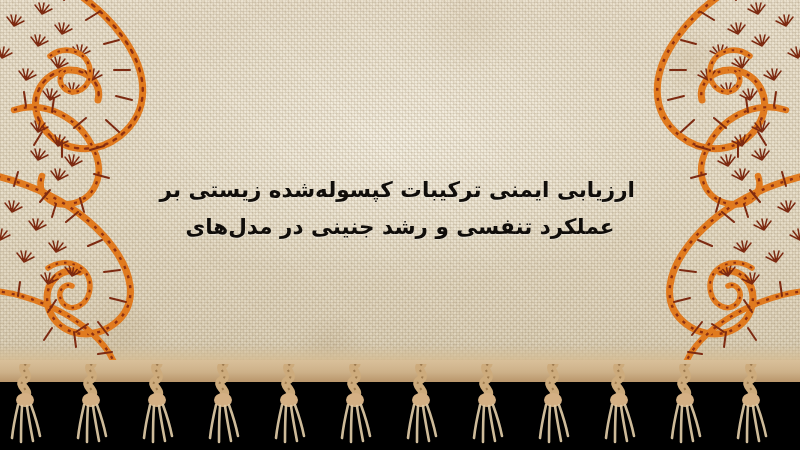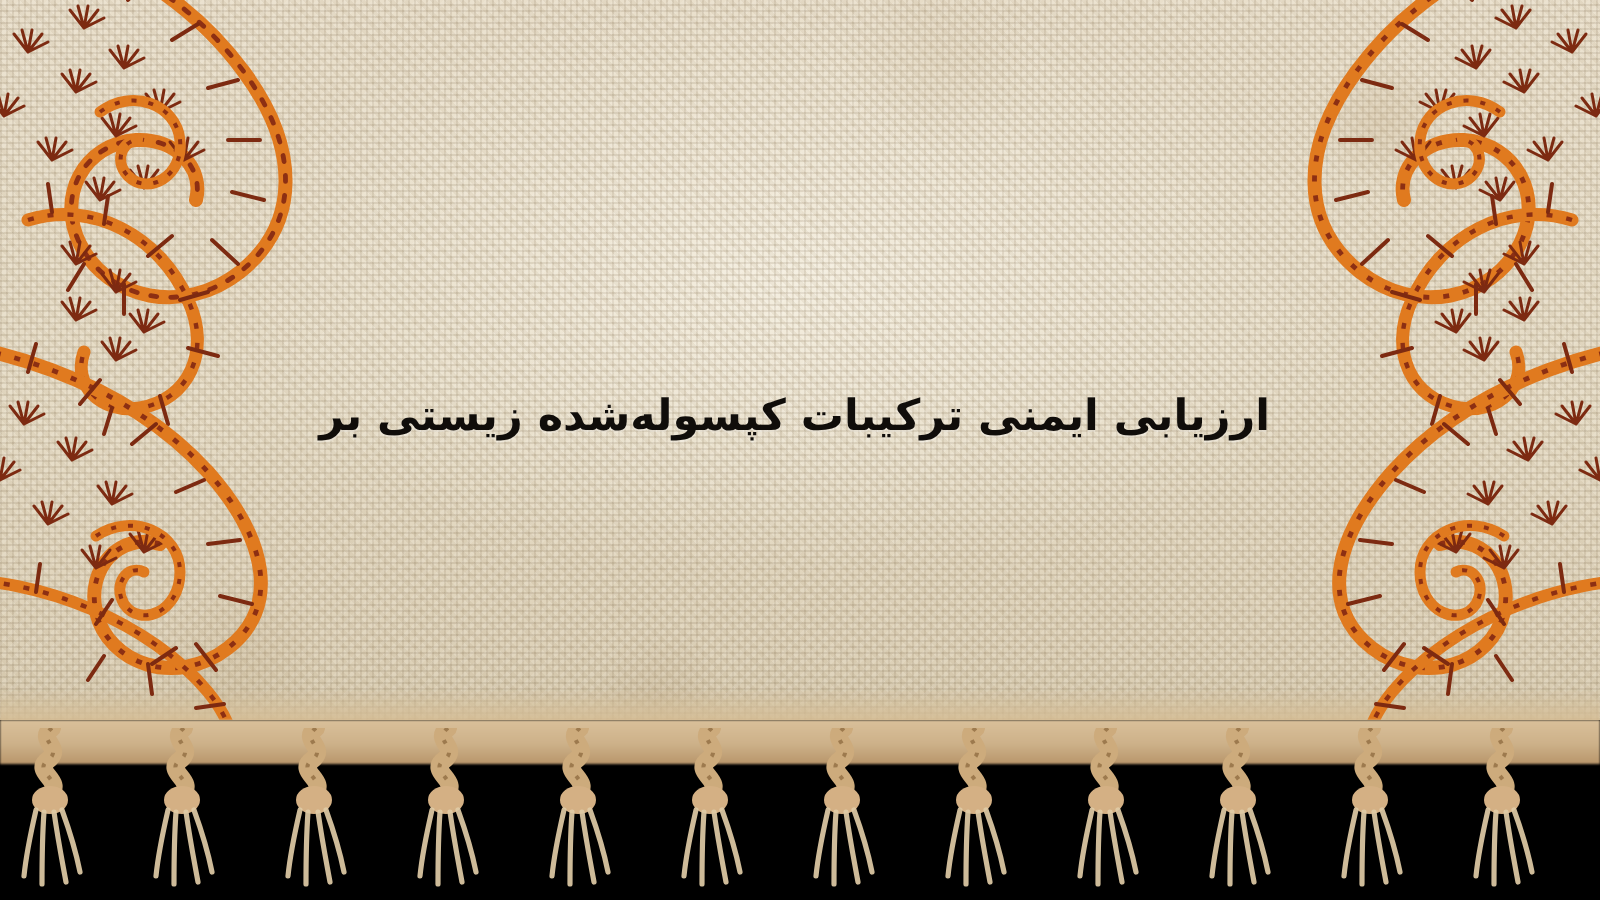--- a/index.html
+++ b/index.html
@@ -321,20 +321,21 @@
         <circle cx="2" cy="84" r="2.1"></circle>
           <circle cx="20" cy="96" r="2.3"></circle>
           <circle cx="8" cy="110" r="2"></circle>
       </g>
     </svg>
   </div>
 
   <div class="title-wrap">
     <div class="title">
       <div>ارزیابی ایمنی ترکیبات کپسوله‌شده زیستی بر</div>
+      <div>عملکرد تنفسی و رشد جنینی در مدل‌های</div>
     </div>
   </div>
 
   <div class="fringe">
     <div class="band"></div>
 
     <div class="tassel" style="left:6px;">
         <svg viewBox="0 0 40 86">
           <g>
             <path d="M20,0 C12,6 26,10 18,16 C10,22 26,26 19,33" stroke="#cdab7c" stroke-width="9" fill="none" stroke-linecap="round"></path>

